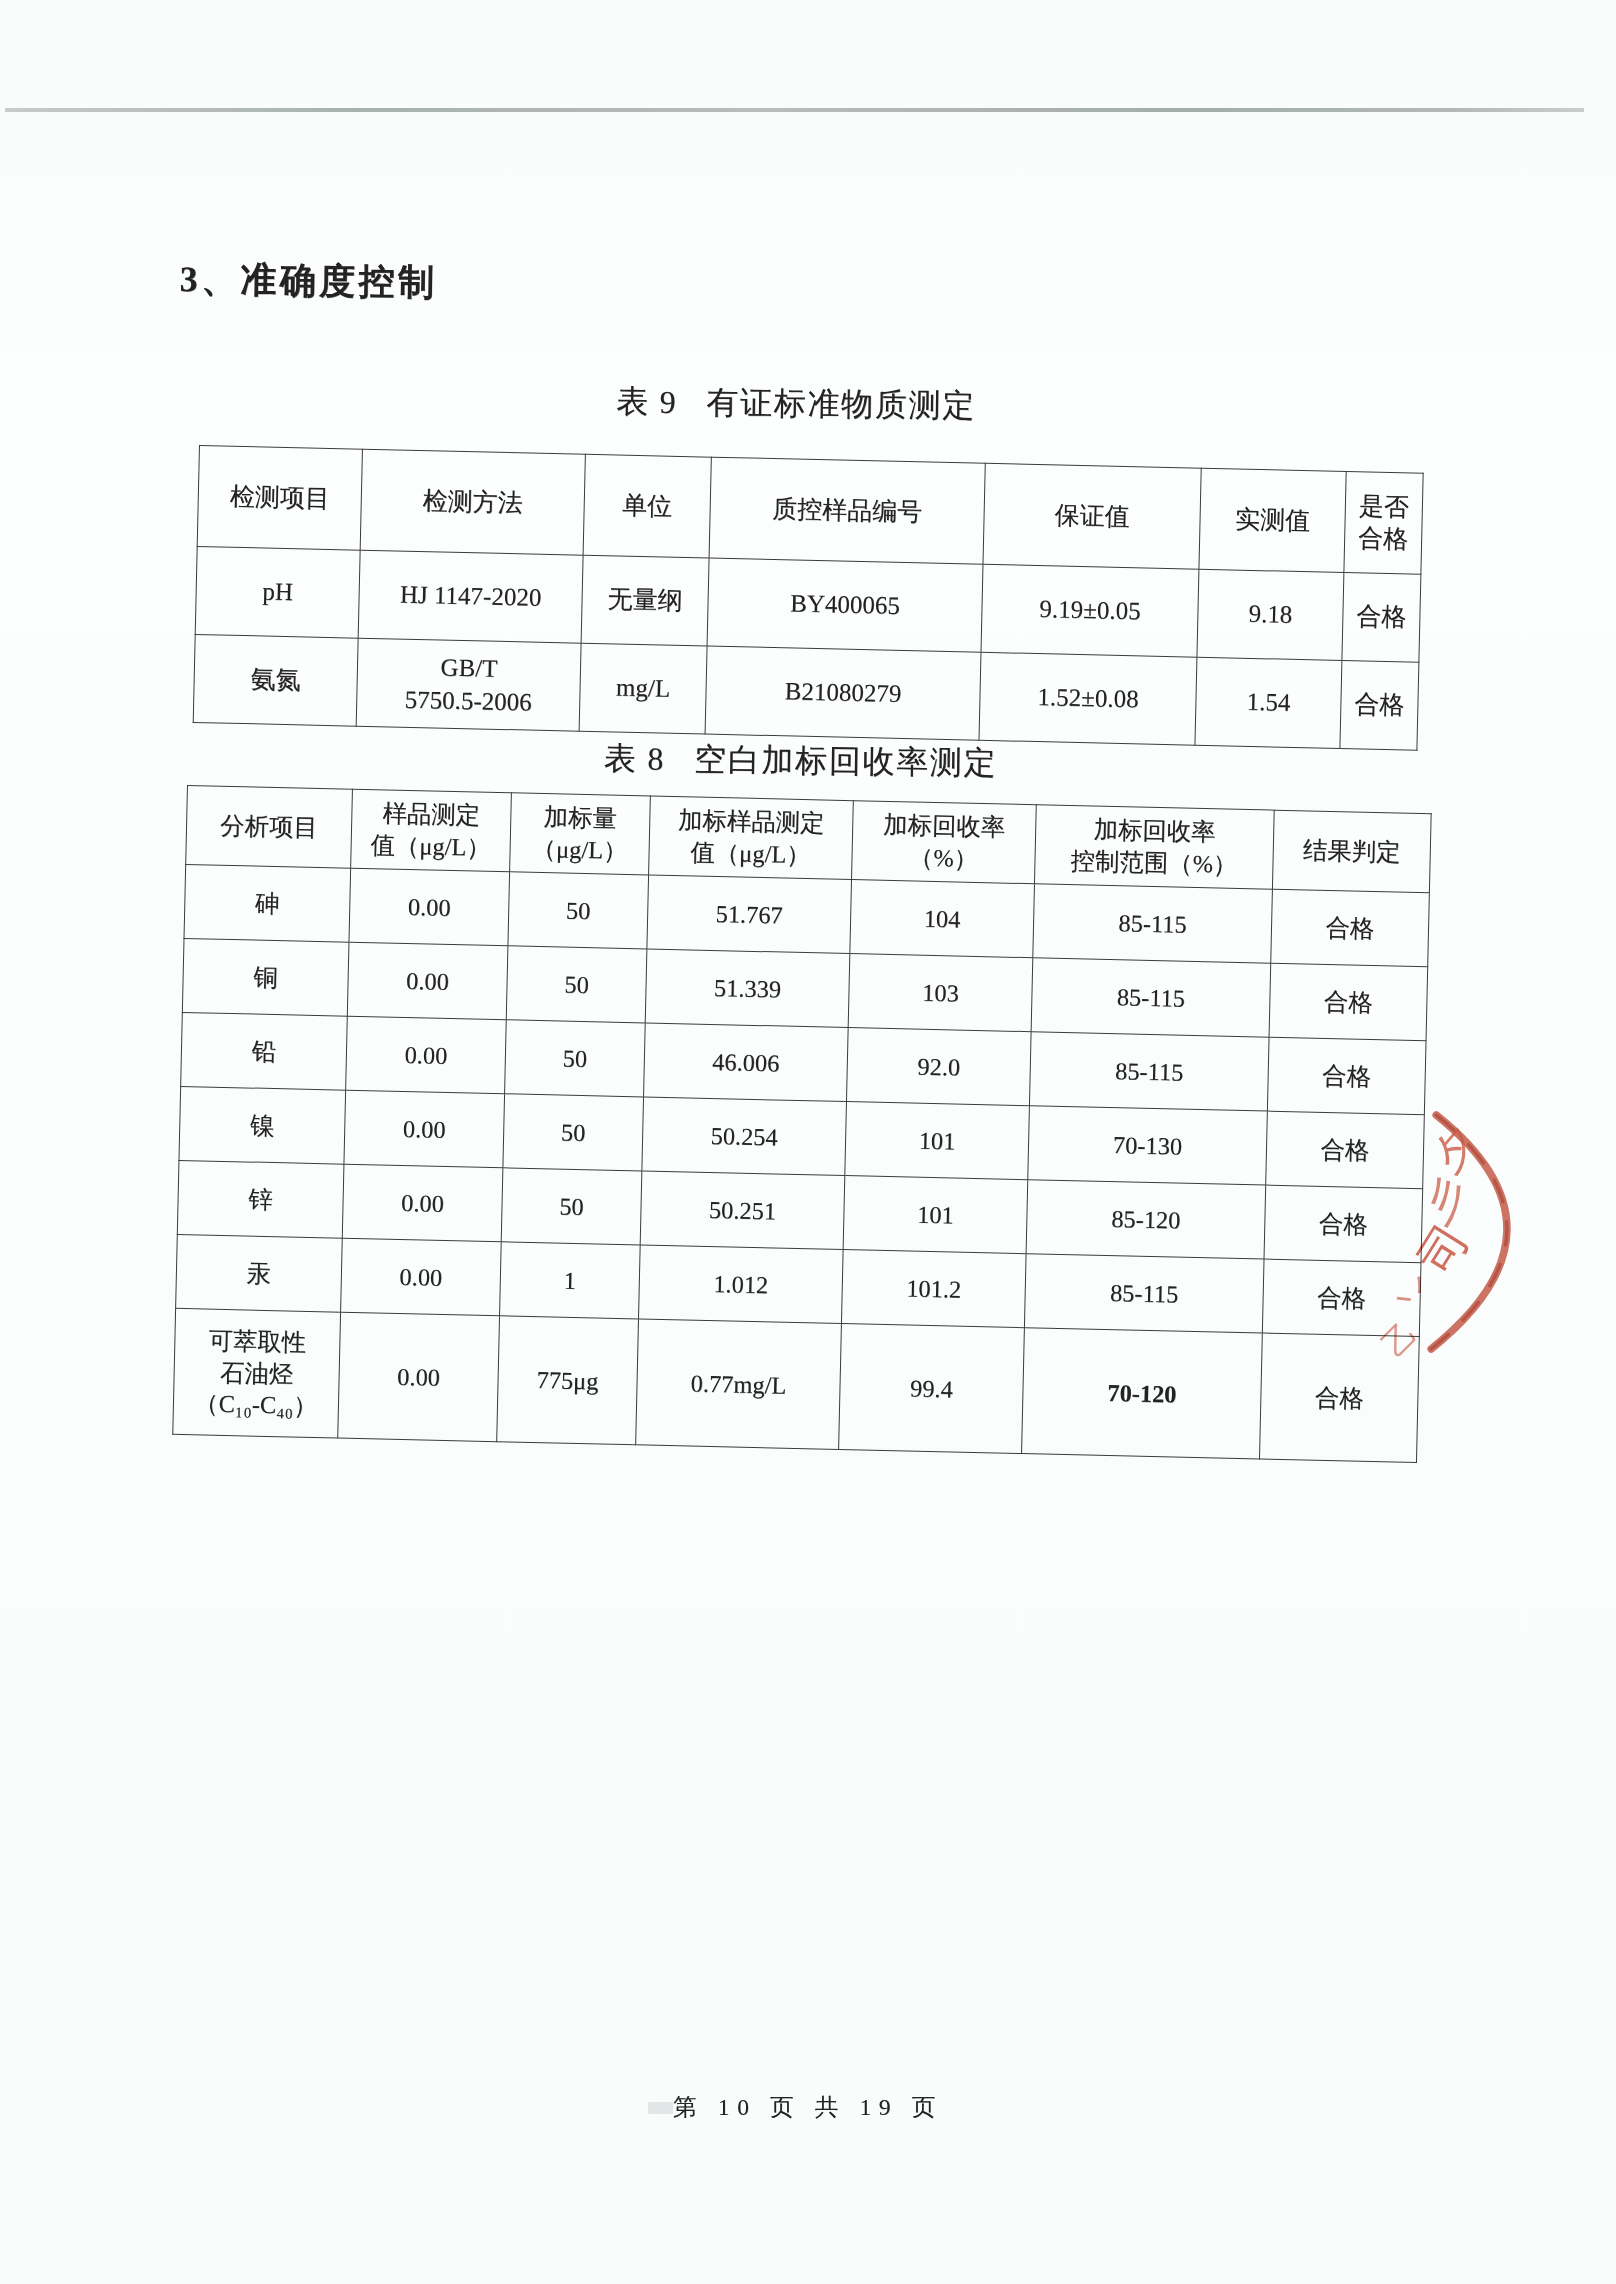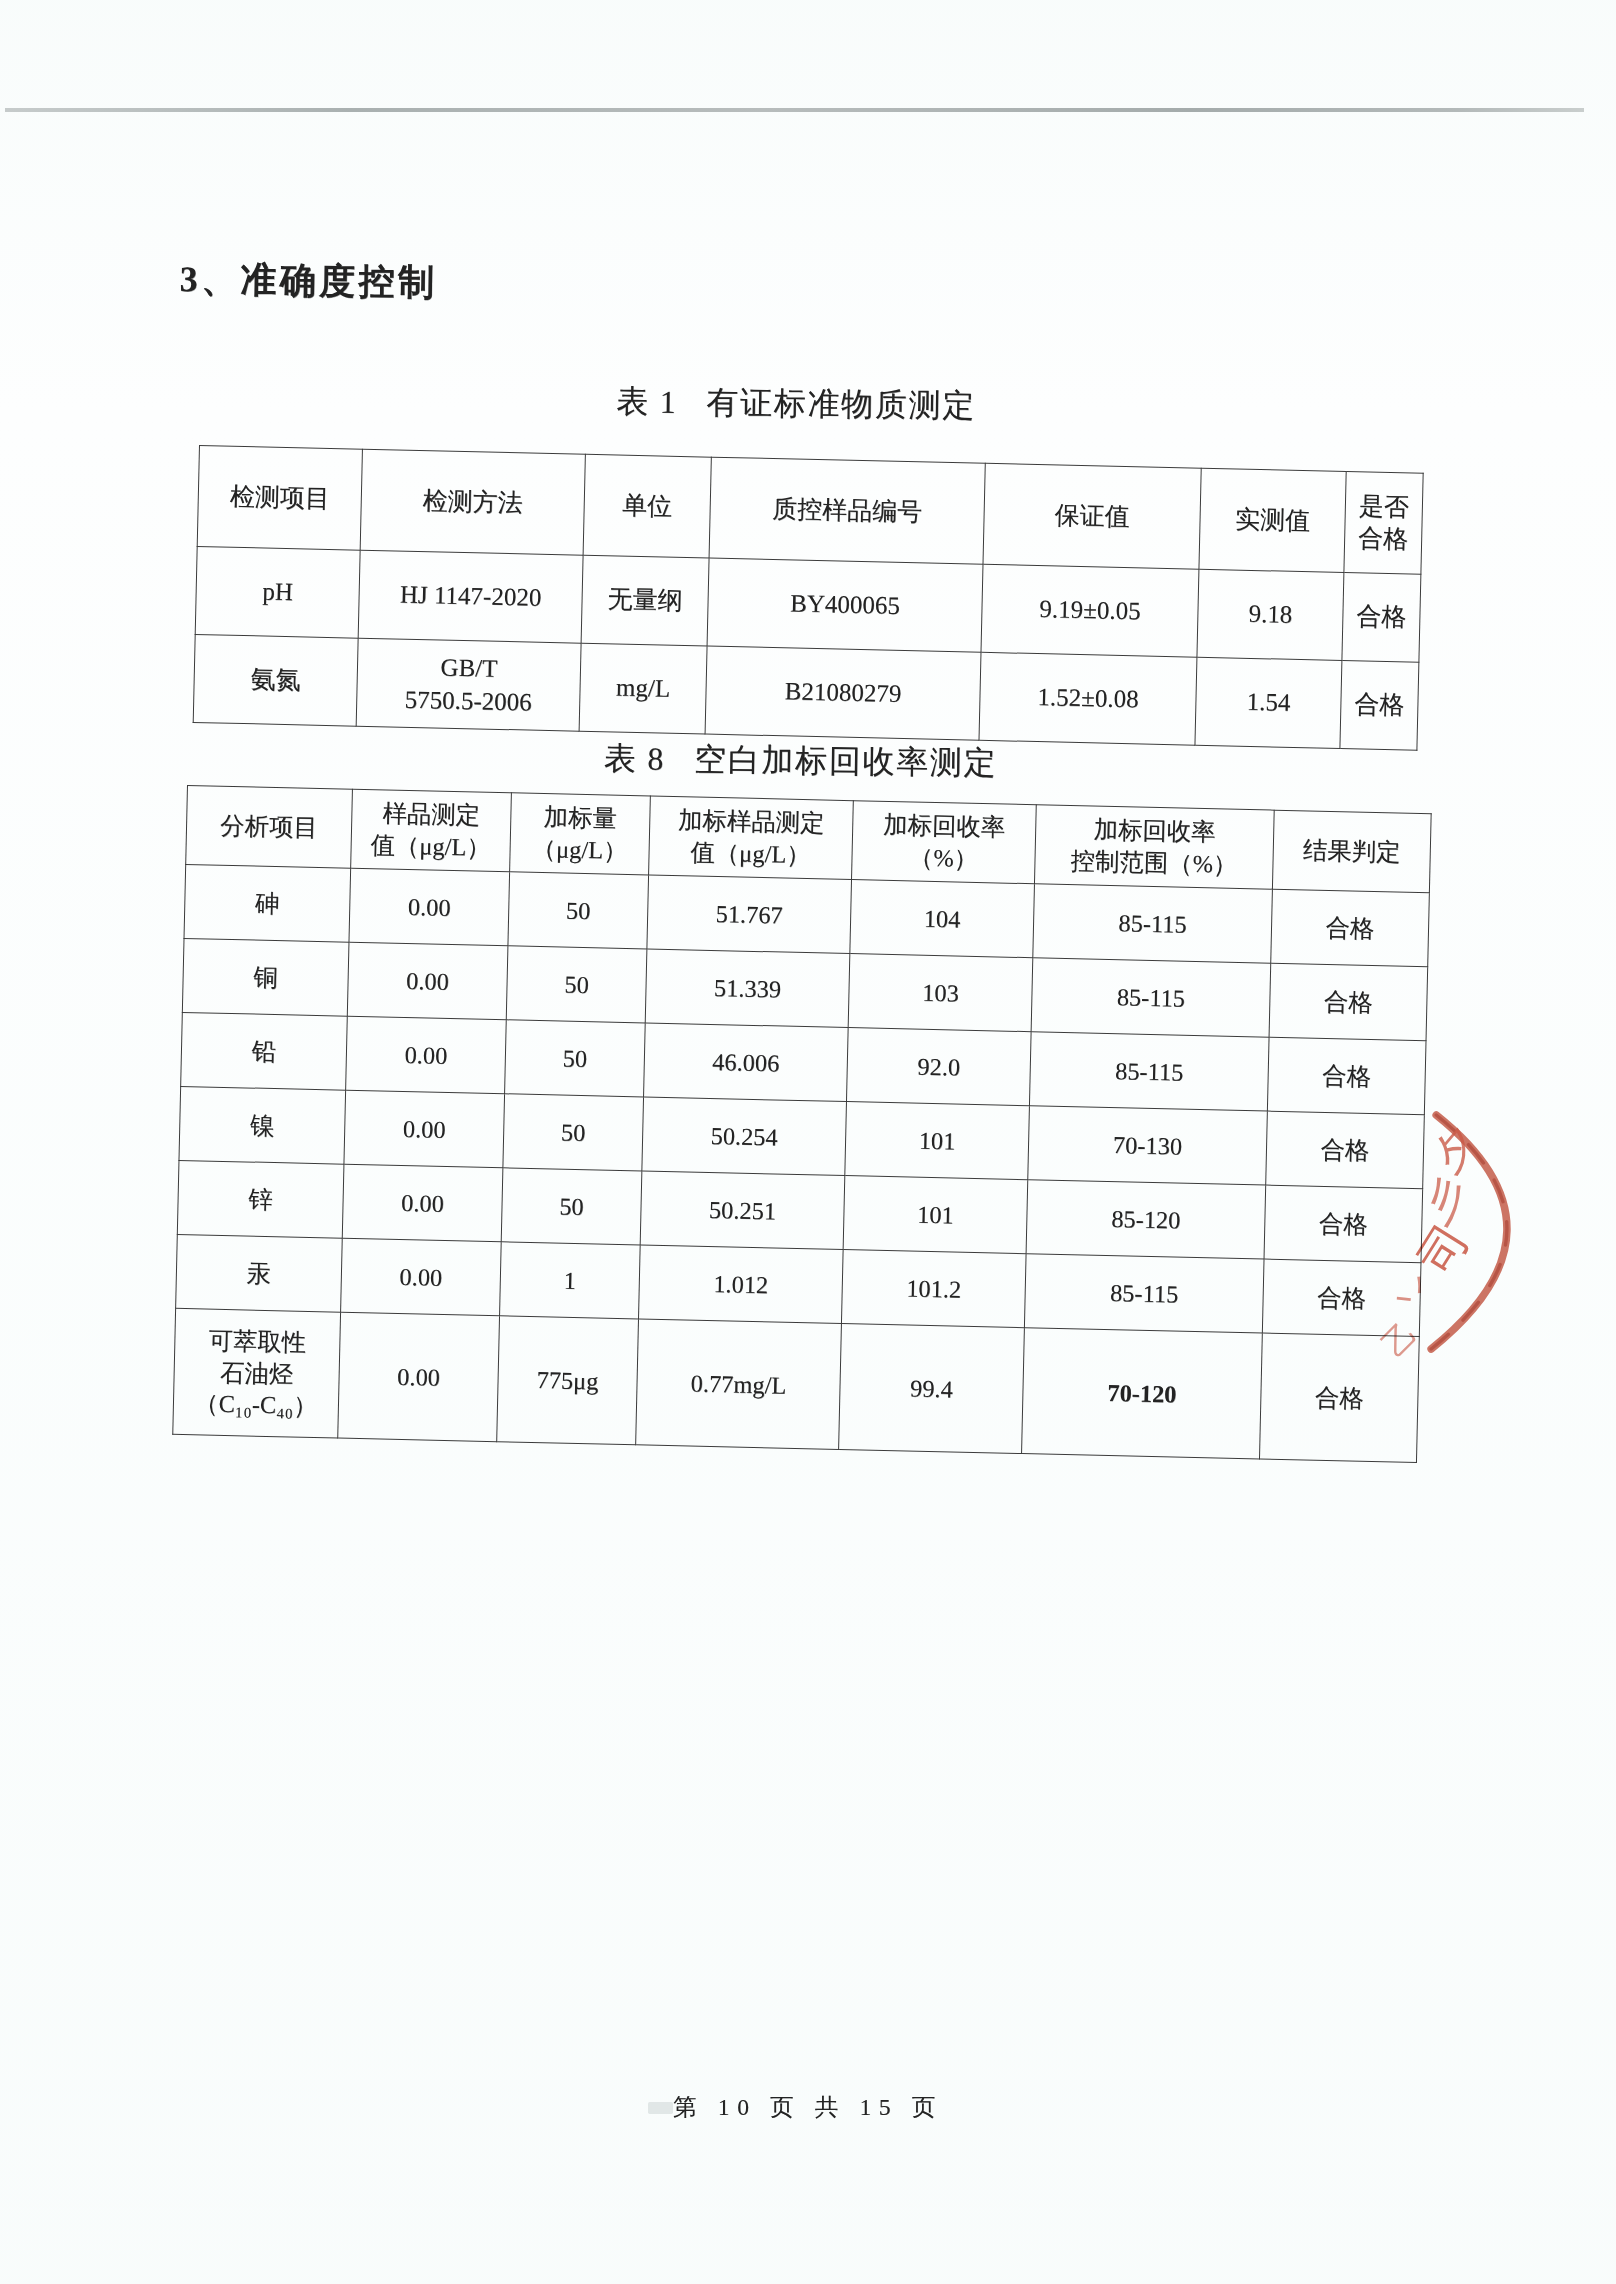--- a/index.html
+++ b/index.html
@@ -50,21 +50,21 @@
 </head>
 <body>
 
 <div class="scan-tint"></div>
 
 <div class="top-rule"></div>
 
 <div class="heading">3、准确度控制</div>
 
 <div class="tbl-title" id="t9-title">
-  <span>表 1</span><span class="gap"></span><span>有证标准物质测定</span>
+  <span>表 9</span><span class="gap"></span><span>有证标准物质测定</span>
 </div>
 
 <div class="tbl-wrap" id="t9-wrap">
   <table id="table9">
     <colgroup>
       <col class="c0">
         <col class="c1">
         <col class="c2">
         <col class="c3">
         <col class="c4">
@@ -213,14 +213,14 @@
   <path d="M 76 44 Q 247 180 70 322" fill="none" stroke="#a63527" stroke-width="4" stroke-dasharray="28 24" stroke-linecap="round" opacity="0.5"></path>
   <text x="70" y="108" font-size="50" fill="#cd5845" opacity="0.78" transform="rotate(-50 90 85)">夕</text>
   <text x="58" y="162" font-size="52" fill="#cd5845" opacity="0.72" transform="rotate(-45 85 140)">彡</text>
   <text x="50" y="218" font-size="56" fill="#cd5845" opacity="0.85" transform="rotate(-58 85 195)">司</text>
   <text x="28" y="272" font-size="40" fill="#cd5845" opacity="0.65" transform="rotate(-40 45 255)">丷</text>
   <text x="12" y="326" font-size="38" fill="#cd5845" opacity="0.6" transform="rotate(-45 28 310)">乙</text>
 </svg>
 
 <div class="artifact"></div>
 
-<div class="footer">第 10 页 共 15 页</div>
+<div class="footer">第 10 页 共 19 页</div>
 
 
 </body></html>

